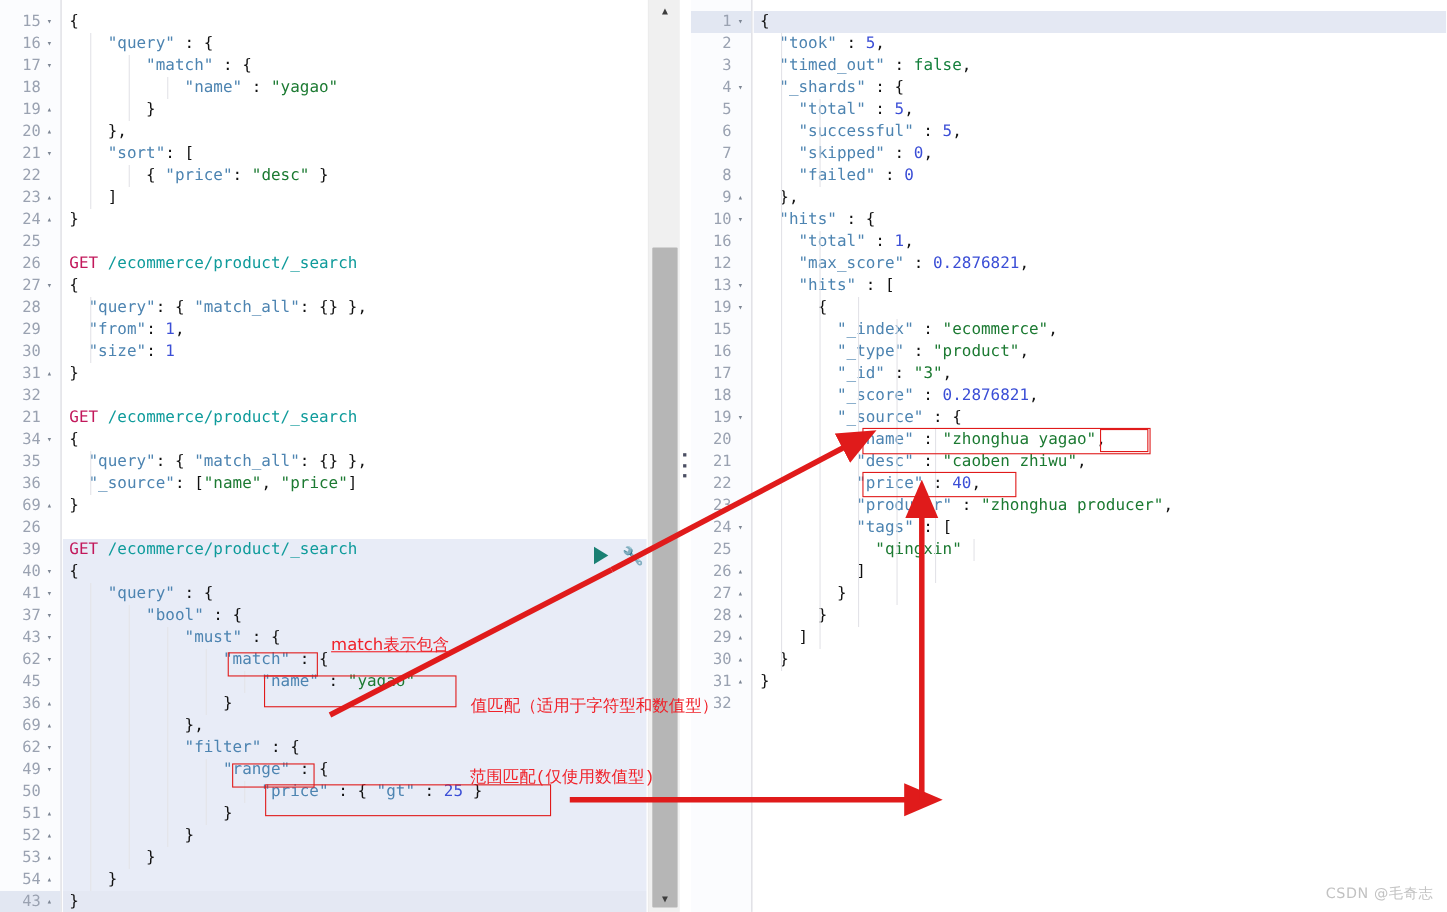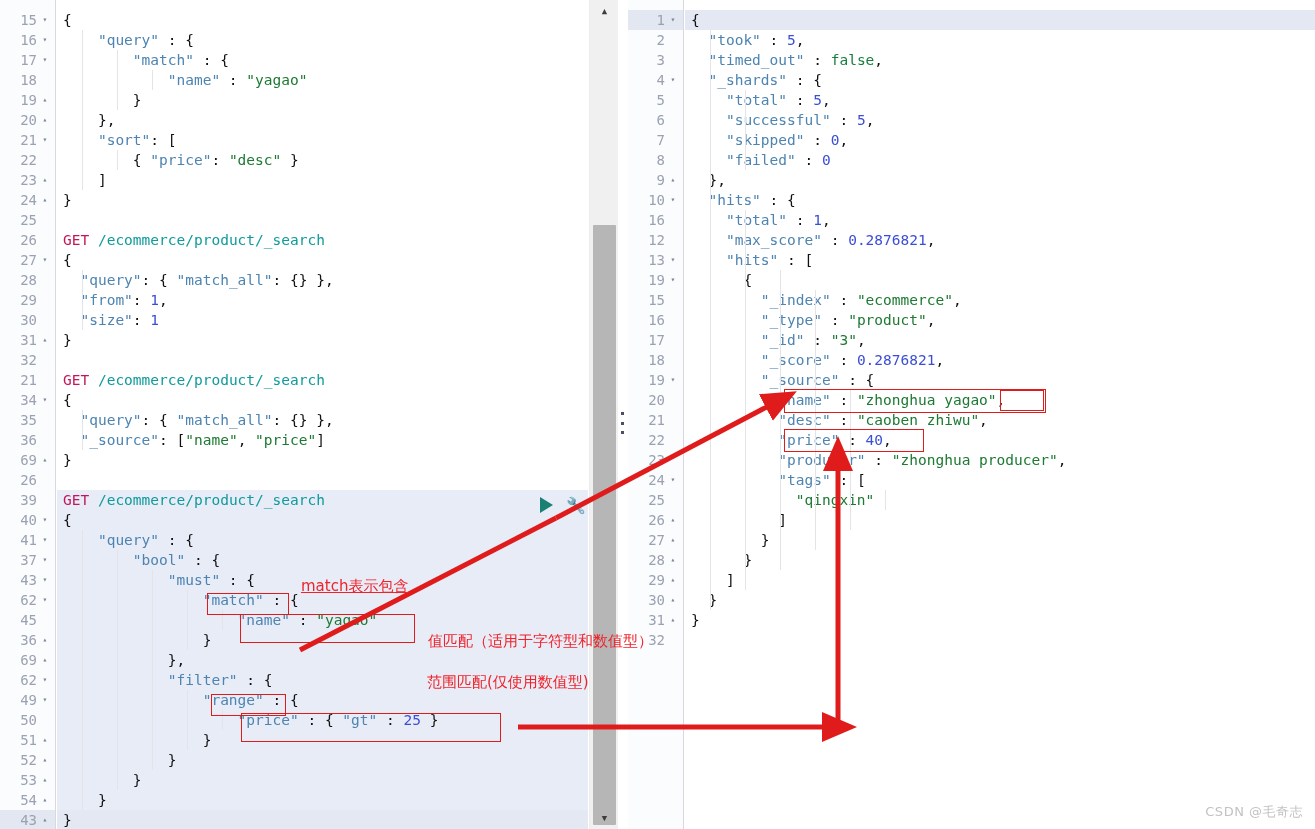--- a/index.html
+++ b/index.html
@@ -559,16 +559,16 @@
   <div class="redbox" style="left:240px;top:614px;width:175px;height:29px;"></div>
   <div class="redbox" style="left:211px;top:694px;width:75px;height:22px;"></div>
   <div class="redbox" style="left:241px;top:713px;width:260px;height:29px;"></div>
 
   <div class="redbox" style="left:784px;top:389px;width:262px;height:24px;"></div>
   <div class="redbox" style="left:1000px;top:390px;width:44px;height:21px;"></div>
   <div class="redbox" style="left:784px;top:429px;width:140px;height:23px;"></div>
 
   <div class="anno" style="left:301px;top:577px;text-decoration:underline;">match表示包含</div>
   <div class="anno" style="left:428px;top:632px;">值匹配（适用于字符型和数值型）</div>
-  <div class="anno" style="left:427px;top:673px;">范围匹配(仅使用数值型)</div>
+  <div class="anno" style="left:427px;top:699px;font-family:Liberation Mono, monospace;">范围匹配(仅使用数值型)</div>
 
   <div id="watermark">CSDN @毛奇志</div>
 </div>
 
 </body></html>

